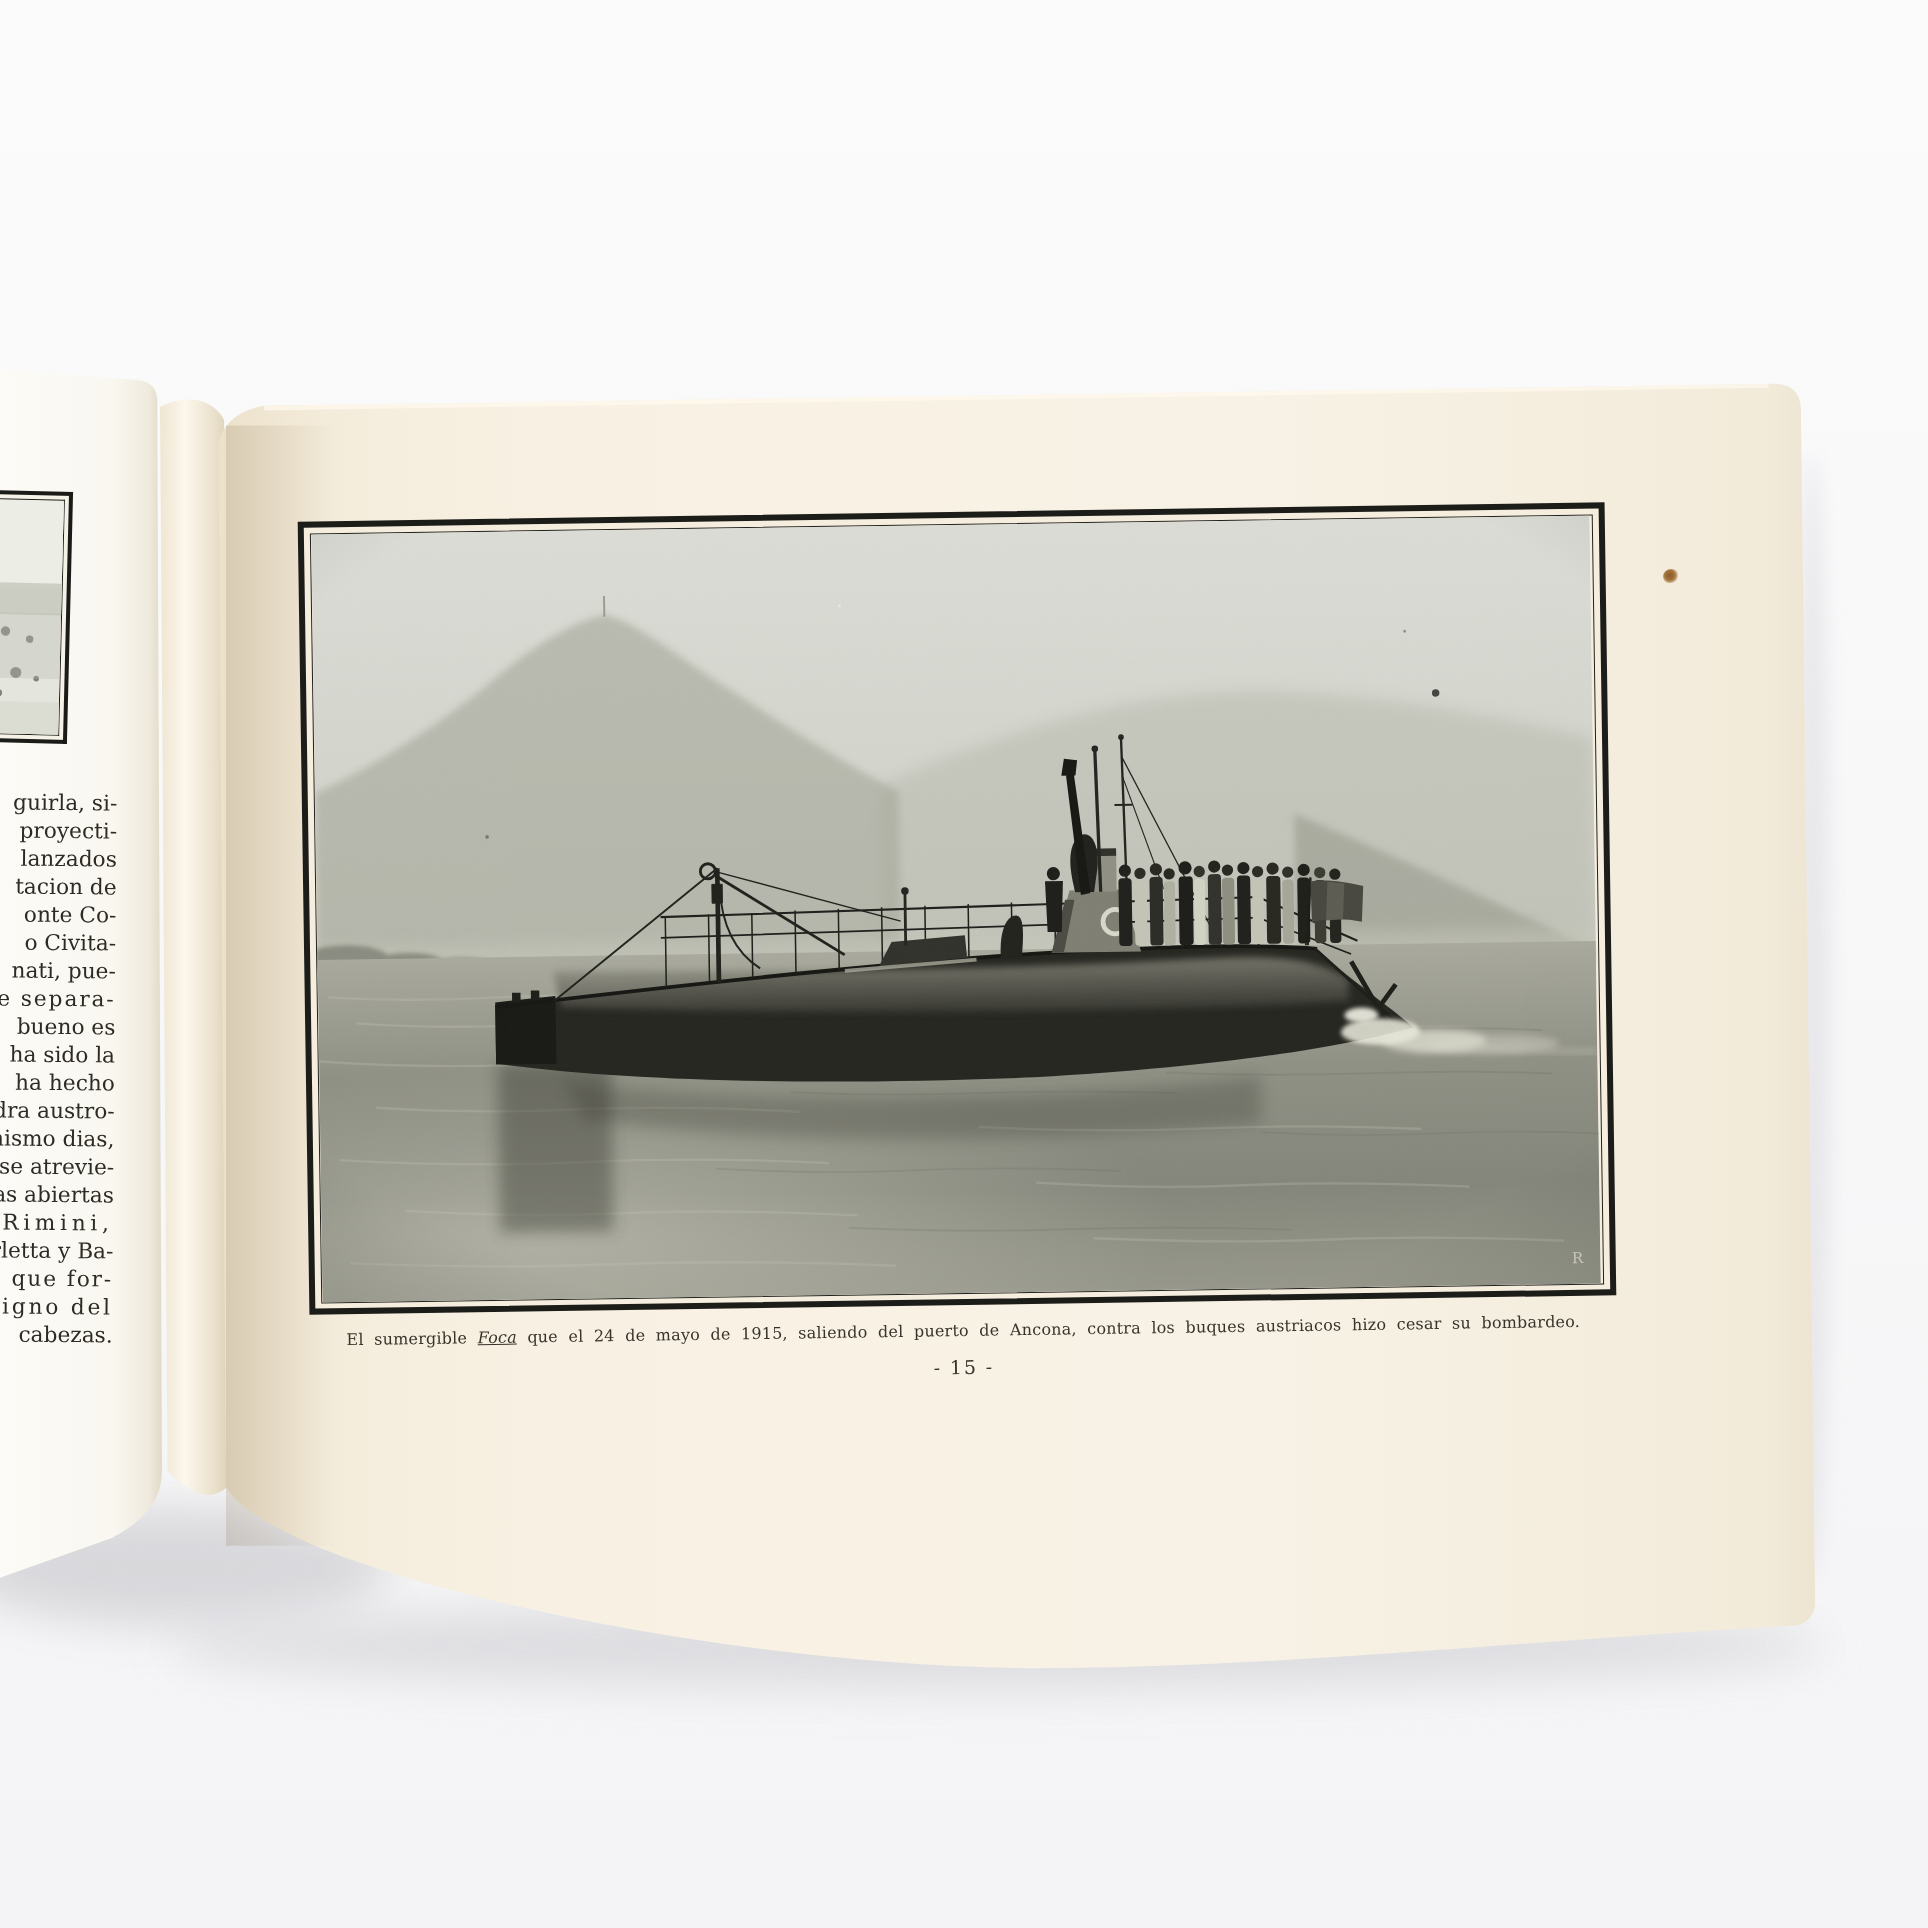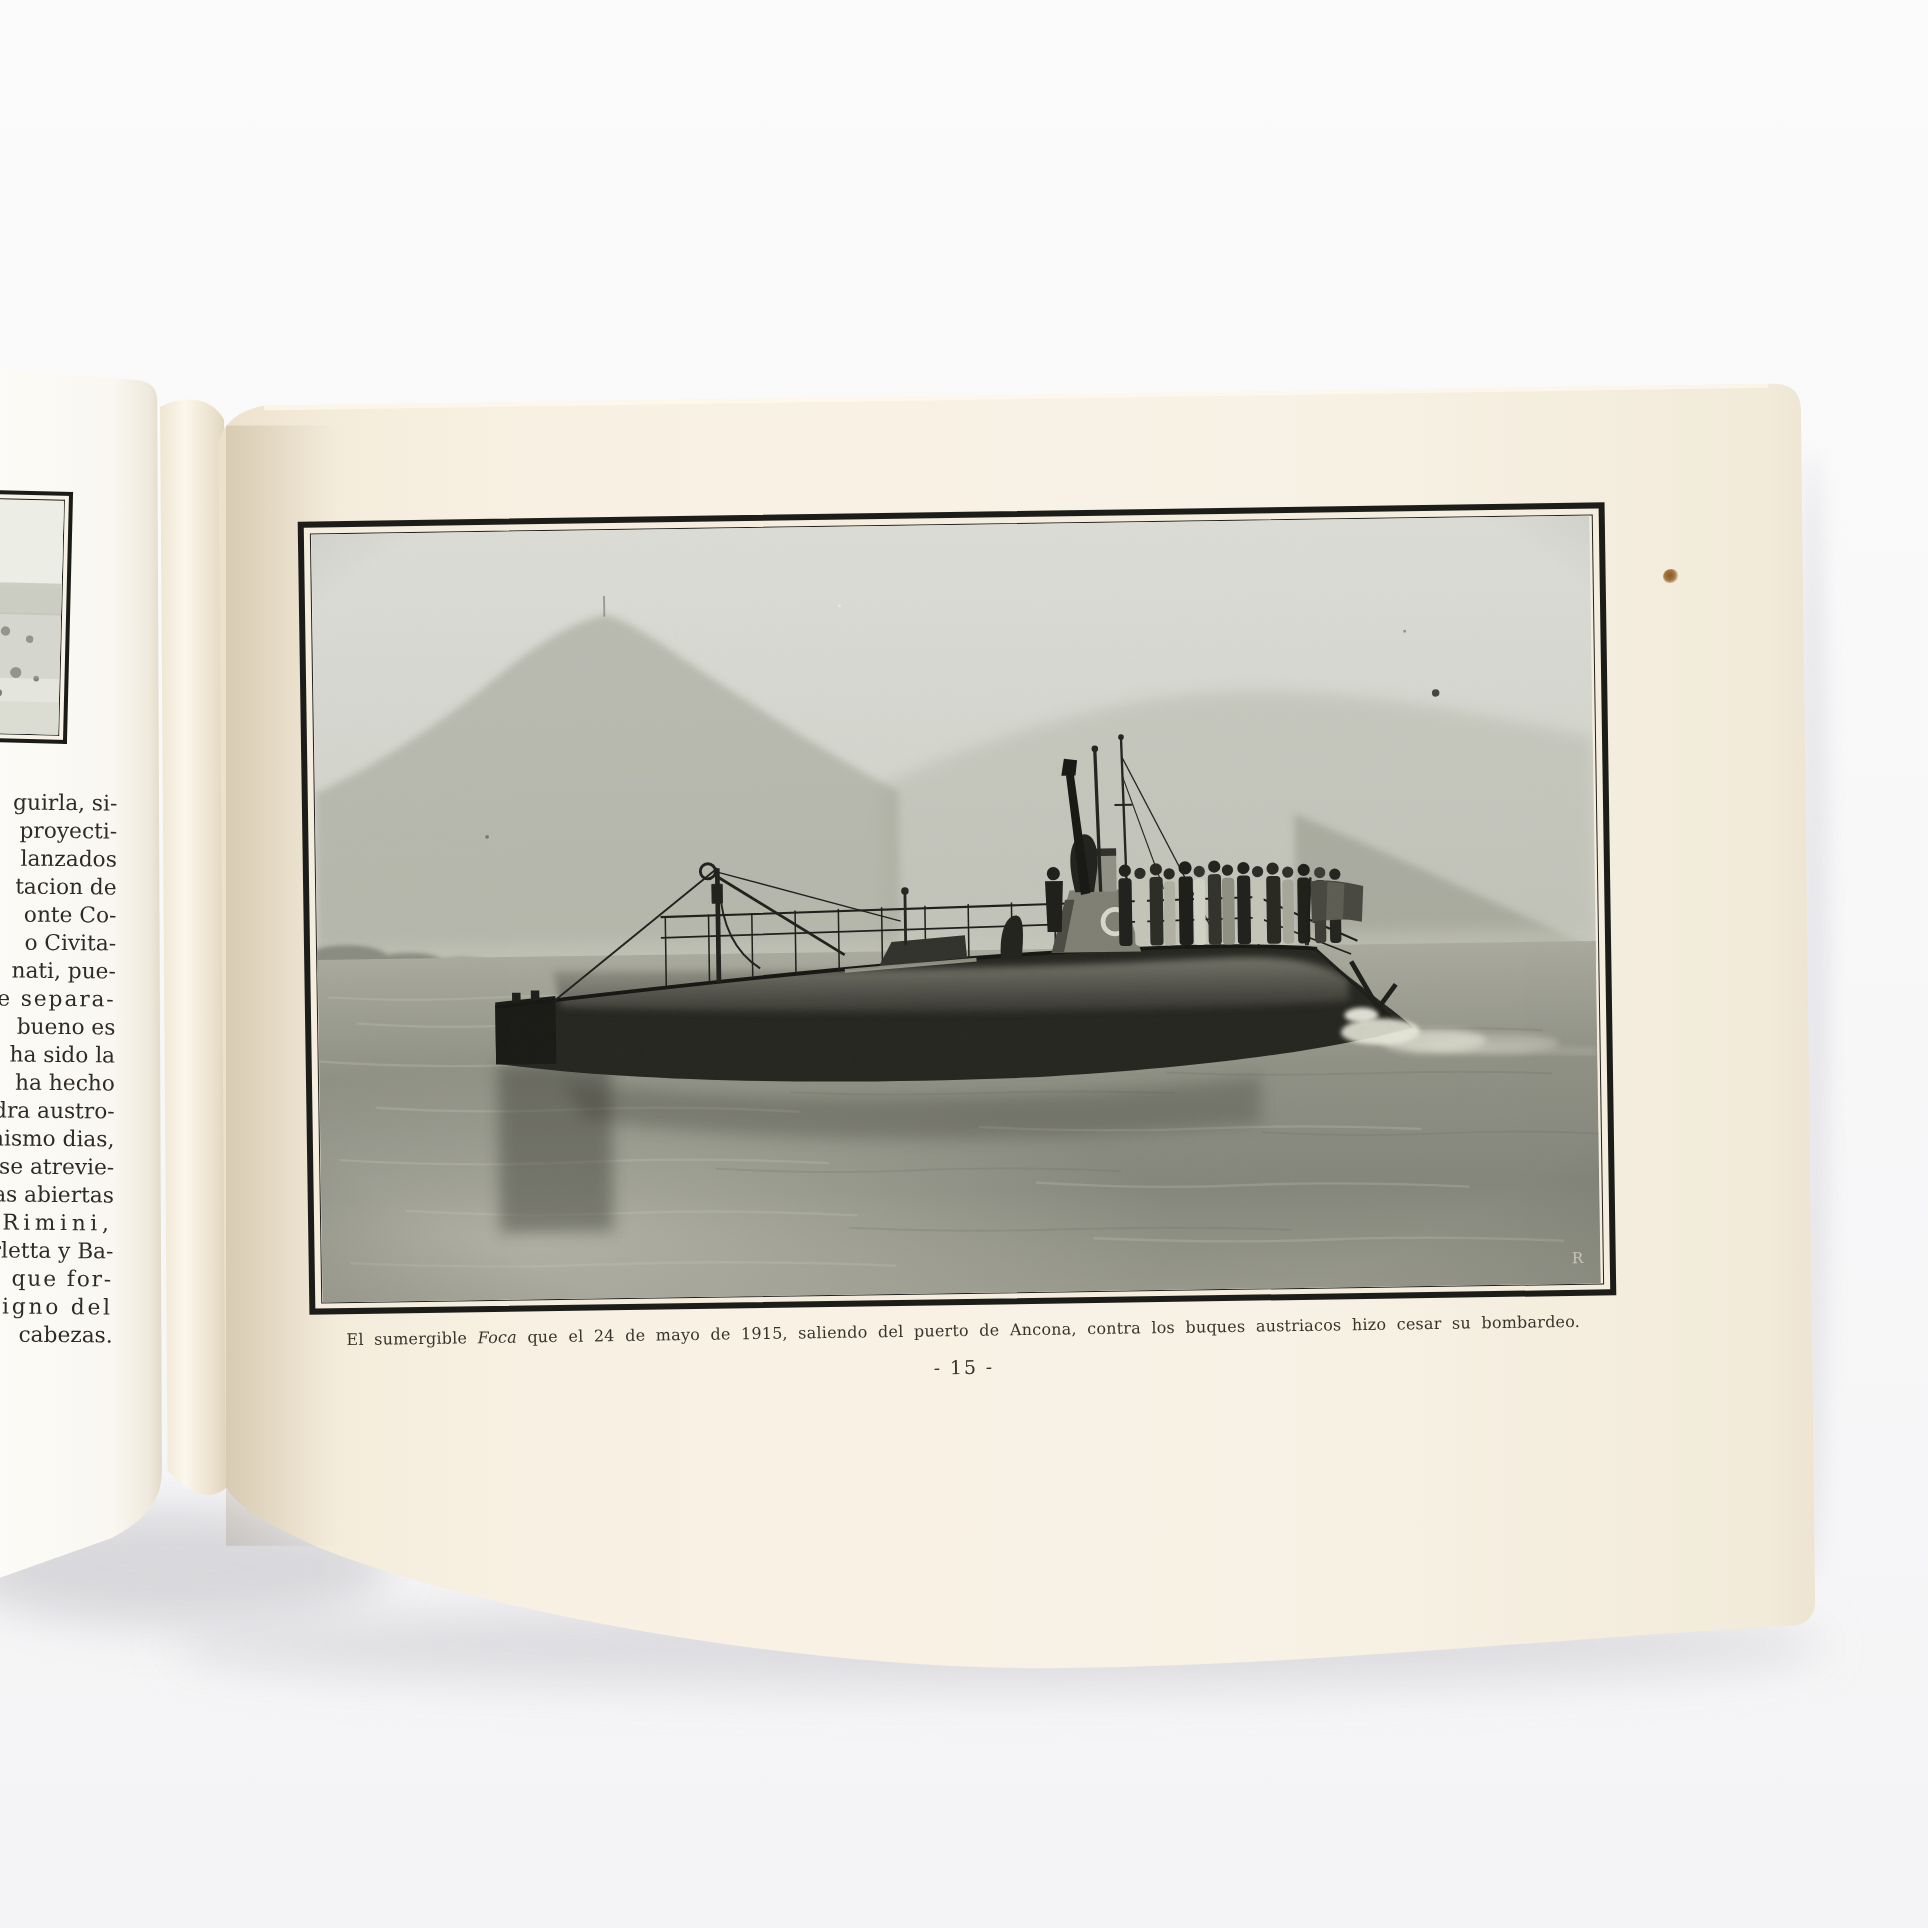--- a/index.html
+++ b/index.html
@@ -18,21 +18,21 @@
   .left-text div:nth-child(8){letter-spacing:1.9px;}
   .left-text div:nth-child(16){letter-spacing:4.7px;}
   .left-text div:nth-child(18){letter-spacing:1.9px;}
   .left-text div:nth-child(19){letter-spacing:2.8px;}
   
   .plate-wrap{position:absolute;left:303px;top:512px;width:1307px;transform:rotate(-0.85deg);transform-origin:50% 42%;}
   .plate-frame{border:6.6px solid #1c1c19;background:#f5eedf;padding:5.6px;box-sizing:border-box;width:1307px;}
   .plate-inner{border:1.9px solid #21211e;line-height:0;}
   .plate-caption{margin-top:15px;text-align:center;font-size:16px;color:#38332b;
     letter-spacing:0.2px;word-spacing:5.2px;line-height:21px;}
-  .plate-caption i{font-style:italic;}
+  .plate-caption i{font-style:italic;text-decoration:underline;}
   .plate-pagenum{margin-top:15px;text-align:center;font-size:19px;color:#38332b;letter-spacing:1.9px;}
   
   .foxing{position:absolute;left:1663px;top:569px;width:15px;height:14px;border-radius:60% 45% 55% 50%;
     background:radial-gradient(circle at 45% 45%, #8a5a28 0%, #a4743d 45%, rgba(170,130,80,.25) 75%, rgba(170,130,80,0) 100%);}
 </style>
 </head>
 <body>
 
 <div class="stage">
 

